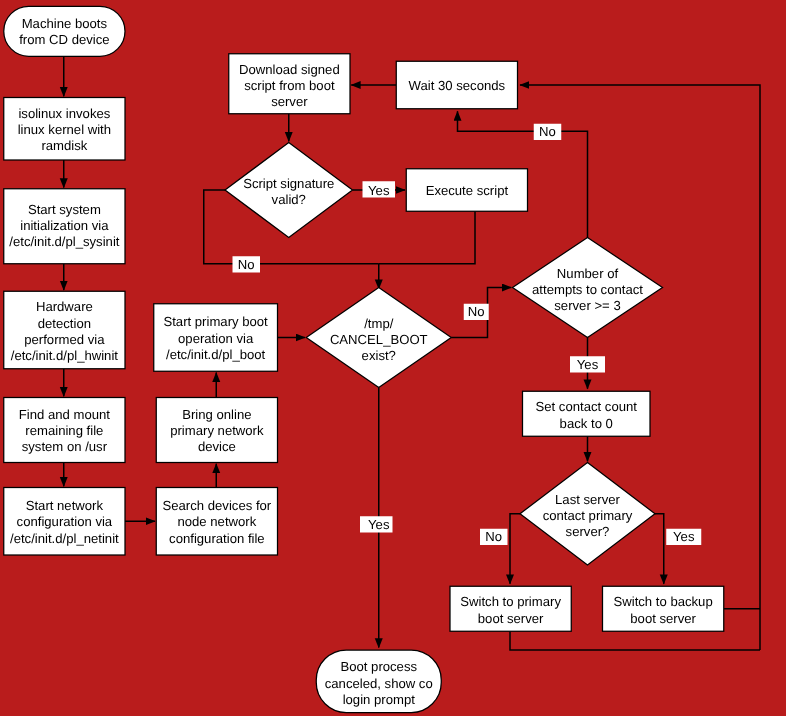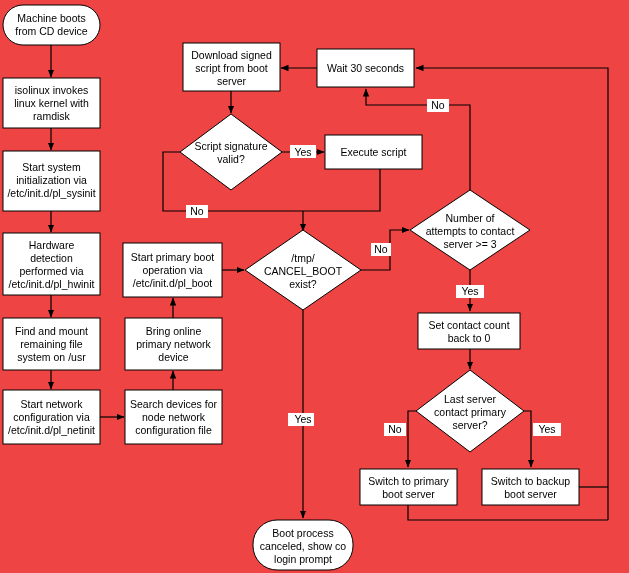--- a/index.html
+++ b/index.html
@@ -4,21 +4,21 @@
 <style>
   html, body {
     margin: 0;
     padding: 0;
     background: #ffffff;
   }
   #flow-root {
     position: relative;
     width: 629px;
     height: 573px;
-    background: #ef4444;
+    background: #b91c1c;
     font-family: "Liberation Sans", sans-serif;
   }
   svg#flow-svg {
     display: block;
     width: 629px;
     height: 573px;
   }
   .node-shape {
     fill: #ffffff;
     stroke: #000000;

